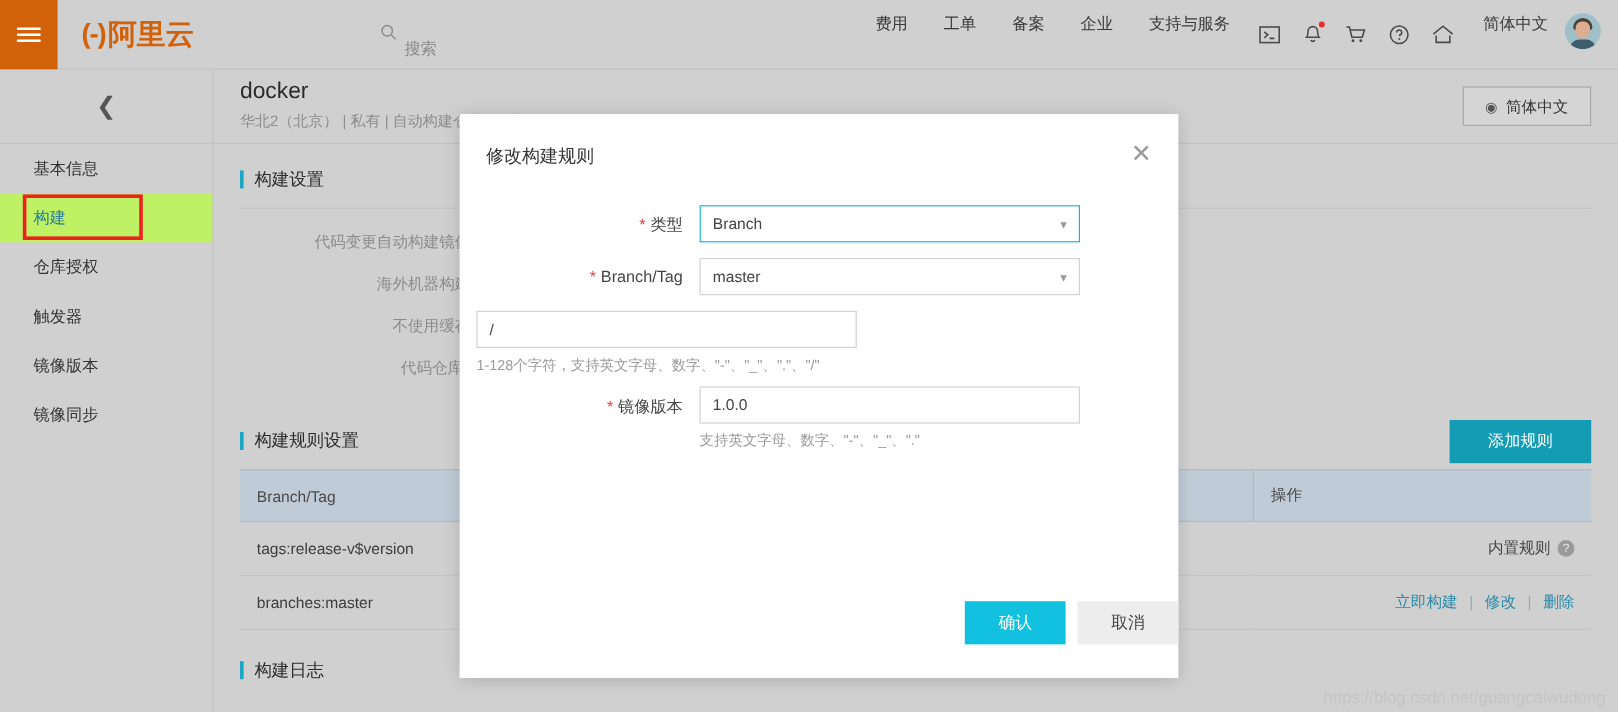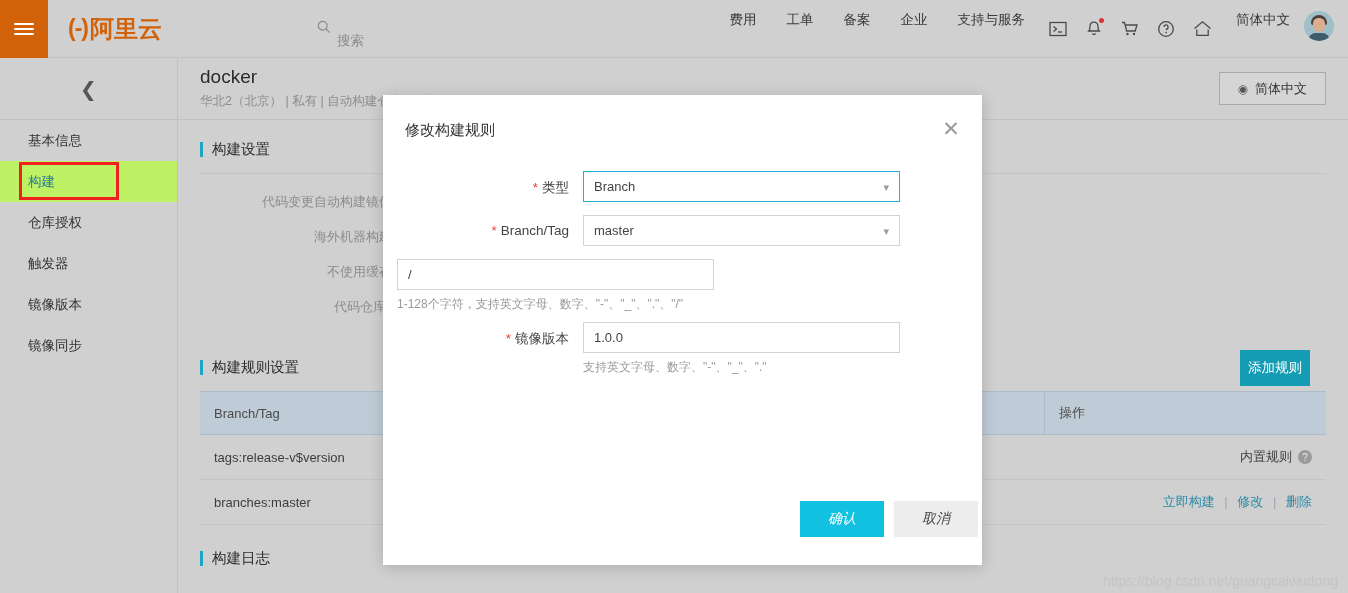--- a/index.html
+++ b/index.html
@@ -121,22 +121,22 @@
   .toggle.off { background: #d0d0d0; border: 1px solid #aeaeae; }
   .toggle .knob {
     position: absolute; top: 2px; width: 16px; height: 16px; border-radius: 50%; background: #fff;
   }
   .toggle.on .knob { right: 2px; }
   .toggle.off .knob { left: 1px; background: #f2f2f2; }
   .repo-link { font-size: 13px; color: #2a8aa8; }
 
   .rules-head { display: flex; align-items: center; position: relative; }
   .add-rule-btn {
-    position: absolute; right: 16px; top: 12px; background: #139cb3; color: #fff;
-    font-size: 13.5px; padding: 9px 8px; cursor: pointer;
+    position: absolute; right: 0; top: 12px; background: #139cb3; color: #fff;
+    font-size: 13.5px; padding: 9px 32px; cursor: pointer;
   }
   table.rules { width: 100%; border-collapse: collapse; table-layout: fixed; }
   table.rules th {
     background: #bfcbd6; color: #4a4a4a; font-weight: normal; font-size: 13px;
     text-align: left; padding: 12px 14px; border: 1px solid #adbccc; border-left: none; border-right: none;
   }
   table.rules th.divider { border-left: 1px solid #adbccc; }
   table.rules td {
     font-size: 13px; color: #3d3d3d; padding: 13px 14px;
     border-bottom: 1px solid #c4c4c4;
@@ -175,21 +175,21 @@
     position: absolute; right: 11px; top: 10px; color: #9a9a9a; font-size: 11px;
     pointer-events: none;
   }
   .m-hint { font-size: 12px; color: #9a9a9a; margin-top: 6px; line-height: 1.4; }
   .m-red-box {
     position: absolute; left: -15px; top: -9px; width: 110px; height: 48px;
     border: 3px solid #f02020; pointer-events: none;
   }
   .modal-actions {
     position: absolute; left: 0; right: 0; bottom: 28px;
-    display: flex; justify-content: flex-start; padding-left: 417px; gap: 10px; font-style: italic;
+    display: flex; justify-content: flex-end; padding-left: 417px; gap: 10px;
   }
   .btn-primary {
     background: #12c0e0; color: #fff; font-size: 14px; padding: 9px 28px; cursor: pointer;
   }
   .btn-ghost {
     background: #ededed; color: #444; font-size: 14px; padding: 9px 28px; cursor: pointer;
   }
 
   .watermark {
     position: absolute; right: 10px; bottom: 4px; font-size: 14px; color: #c4c4c4;

